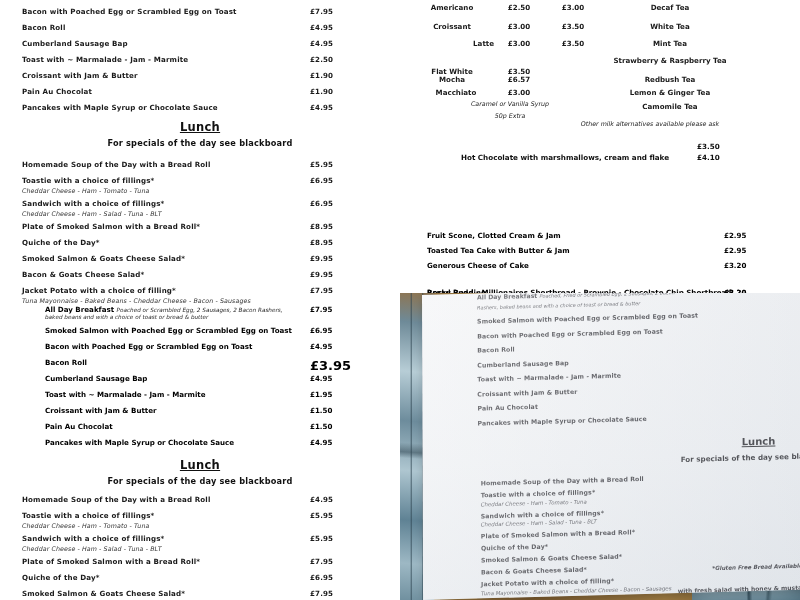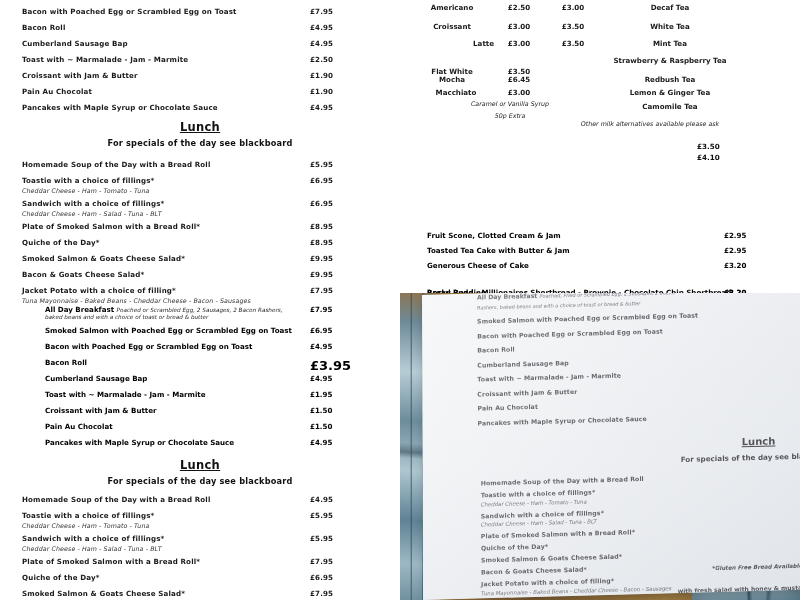--- a/index.html
+++ b/index.html
@@ -309,21 +309,21 @@
           <span class="d-name" style="left:10px;text-align:right;">Latte</span>
           <span class="d-p1" style="left:96px;">£3.00</span>
           <span class="d-p2" style="left:150px;">£3.50</span>
         </div>
         <div class="drink-row" style="top:53px;left:0;width:260px;height:10px;margin-top:14px;">
           <span class="d-name" style="left:10px;">Flat White</span>
           <span class="d-p1" style="left:96px;">£3.50</span>
         </div>
         <div class="drink-row" style="top:75px;left:0;width:260px;height:10px;">
           <span class="d-name" style="left:10px;">Mocha</span>
-          <span class="d-p1" style="left:96px;">£6.45</span>
+          <span class="d-p1" style="left:96px;">£6.57</span>
         </div>
         <div class="drink-row" style="top:88px;left:0;width:260px;height:10px;">
           <span class="d-name" style="left:14px;">Macchiato</span>
           <span class="d-p1" style="left:96px;">£3.00</span>
         </div>
       </div>
     <div id="tea-rows">
         <div class="tea-row" style="top:3px;left:140px;">Decaf Tea</div>
         <div class="tea-row" style="top:22px;left:140px;">White Tea</div>
         <div class="tea-row" style="top:39px;left:140px;">Mint Tea</div>
@@ -335,20 +335,21 @@
 
     <div class="note-c" style="top:100px;left:20px;width:180px;">Caramel or Vanilla Syrup</div>
     <div class="note-c" style="top:112px;left:20px;width:180px;">50p Extra</div>
     <div class="note-c" style="top:120px;left:100px;width:300px;">Other milk alternatives available please ask</div>
 
     <div id="hc-rows">
         <div class="hc-row" style="top:142px;left:0;width:400px;height:10px;">
           <span style="position:absolute;left:297px;">£3.50</span>
         </div>
         <div class="hc-row" style="top:153px;left:0;width:400px;height:10px;">
+          <span style="position:absolute;left:0;width:330px;text-align:center;">Hot Chocolate with marshmallows, cream and flake</span>
           <span style="position:absolute;left:297px;">£4.10</span>
         </div>
       </div>
 
     <div id="cake-rows">
         <div style="position:absolute;top:231px;left:27px;width:360px;height:10px;">
           <span style="position:absolute;left:0;font-size:7.1px;font-weight:600;white-space:nowrap;">Fruit Scone, Clotted Cream &amp; Jam</span>
           <span style="position:absolute;left:297px;font-size:7.1px;font-weight:600;">£2.95</span>
         </div>
         <div style="position:absolute;top:246px;left:27px;width:360px;height:10px;">

